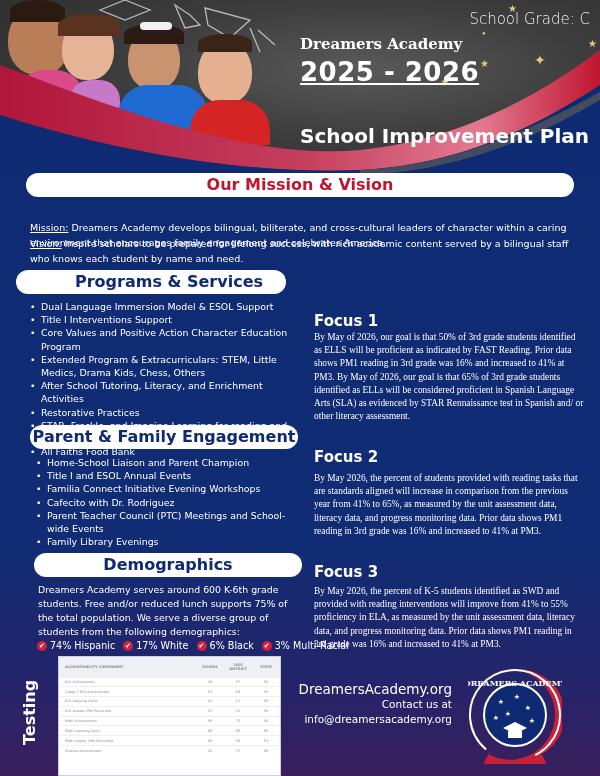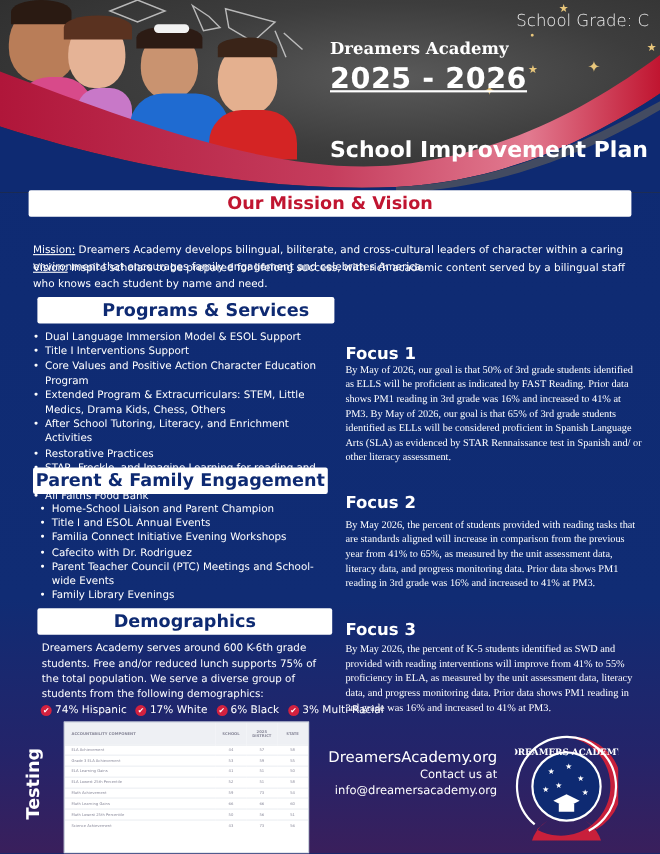--- a/index.html
+++ b/index.html
@@ -29,21 +29,21 @@
     font-family: "DejaVu Sans", sans-serif; font-weight: 300;
   }
   .title-block { position: absolute; left: 300px; top: 35px; }
   .title-block .school { font-family: "DejaVu Serif", serif; font-weight: bold; font-size: 15px; }
   .title-block .years { font-family: "DejaVu Sans", sans-serif; font-weight: bold; font-size: 26px; margin-top: 4px; letter-spacing: 0.5px; text-decoration: underline; }
   .title-block .sub { font-family: "DejaVu Sans", sans-serif; font-weight: bold; font-size: 20px; line-height: 24px; margin-top: 37px; }
   .star { position: absolute; color: #e9c77b; font-size: 10px; }
 
   
   .pill {
-    position: absolute; background: #fff; border-radius: 2px;
+    position: absolute; background: #fff; border-radius: 12px;
     text-align: center; font-weight: bold; font-size: 16px; line-height: 24px;
     font-family: "DejaVu Sans", sans-serif;
   }
   .pill.red { color: #c01530; }
   .pill.navy { color: #0e2a72; }
 
   .text { position: absolute; font-size: 9.5px; line-height: 15px; font-family: "DejaVu Sans", sans-serif; }
   .text u { text-decoration: underline; }
   ul.bul { position: absolute; list-style: none; font-family: "DejaVu Sans", sans-serif; font-size: 9.4px; line-height: 13.2px; }
   ul.bul li { padding-left: 11px; position: relative; }
@@ -138,21 +138,21 @@
       <div class="years">2025 - 2026</div>
       <div class="sub">School Improvement Plan</div>
       <div class="sub">Summary Sheet</div>
     </div>
   </div>
 
   <div class="pill red" style="left:26px;top:173px;width:548px;height:24px;">Our Mission &amp; Vision</div>
   <div class="text" style="left:30px;top:220px;width:545px;"><u>Mission:</u><span> Dreamers Academy develops bilingual, biliterate, and cross-cultural leaders of character within a caring environment that encourages family engagement and celebrates America.</span></div>
   <div class="text" style="left:30px;top:236px;width:545px;"><u>Vision:</u><span> Inspire scholars to be prepared for lifelong success, with rich academic content served by a bilingual staff who knows each student by name and need.</span></div>
 
-  <div class="pill navy" style="left:34px;top:270px;width:270px;height:24px;padding-left:36px;">Programs &amp; Services</div>
+  <div class="pill navy" style="left:16px;top:270px;width:270px;height:24px;padding-left:36px;">Programs &amp; Services</div>
   <ul class="bul" style="left:30px;top:300px;width:272px;">
     <li>Dual Language Immersion Model &amp; ESOL Support</li>
     <li>Title I Interventions Support</li>
     <li>Core Values and Positive Action Character Education Program</li>
     <li>Extended Program &amp; Extracurriculars: STEM, Little Medics, Drama Kids, Chess, Others</li>
     <li>After School Tutoring, Literacy, and Enrichment Activities</li>
     <li>Restorative Practices</li>
     <li>STAR, Freckle, and Imagine Learning for reading and math</li>
     <li>All Faiths Food Bank</li>
   </ul>

